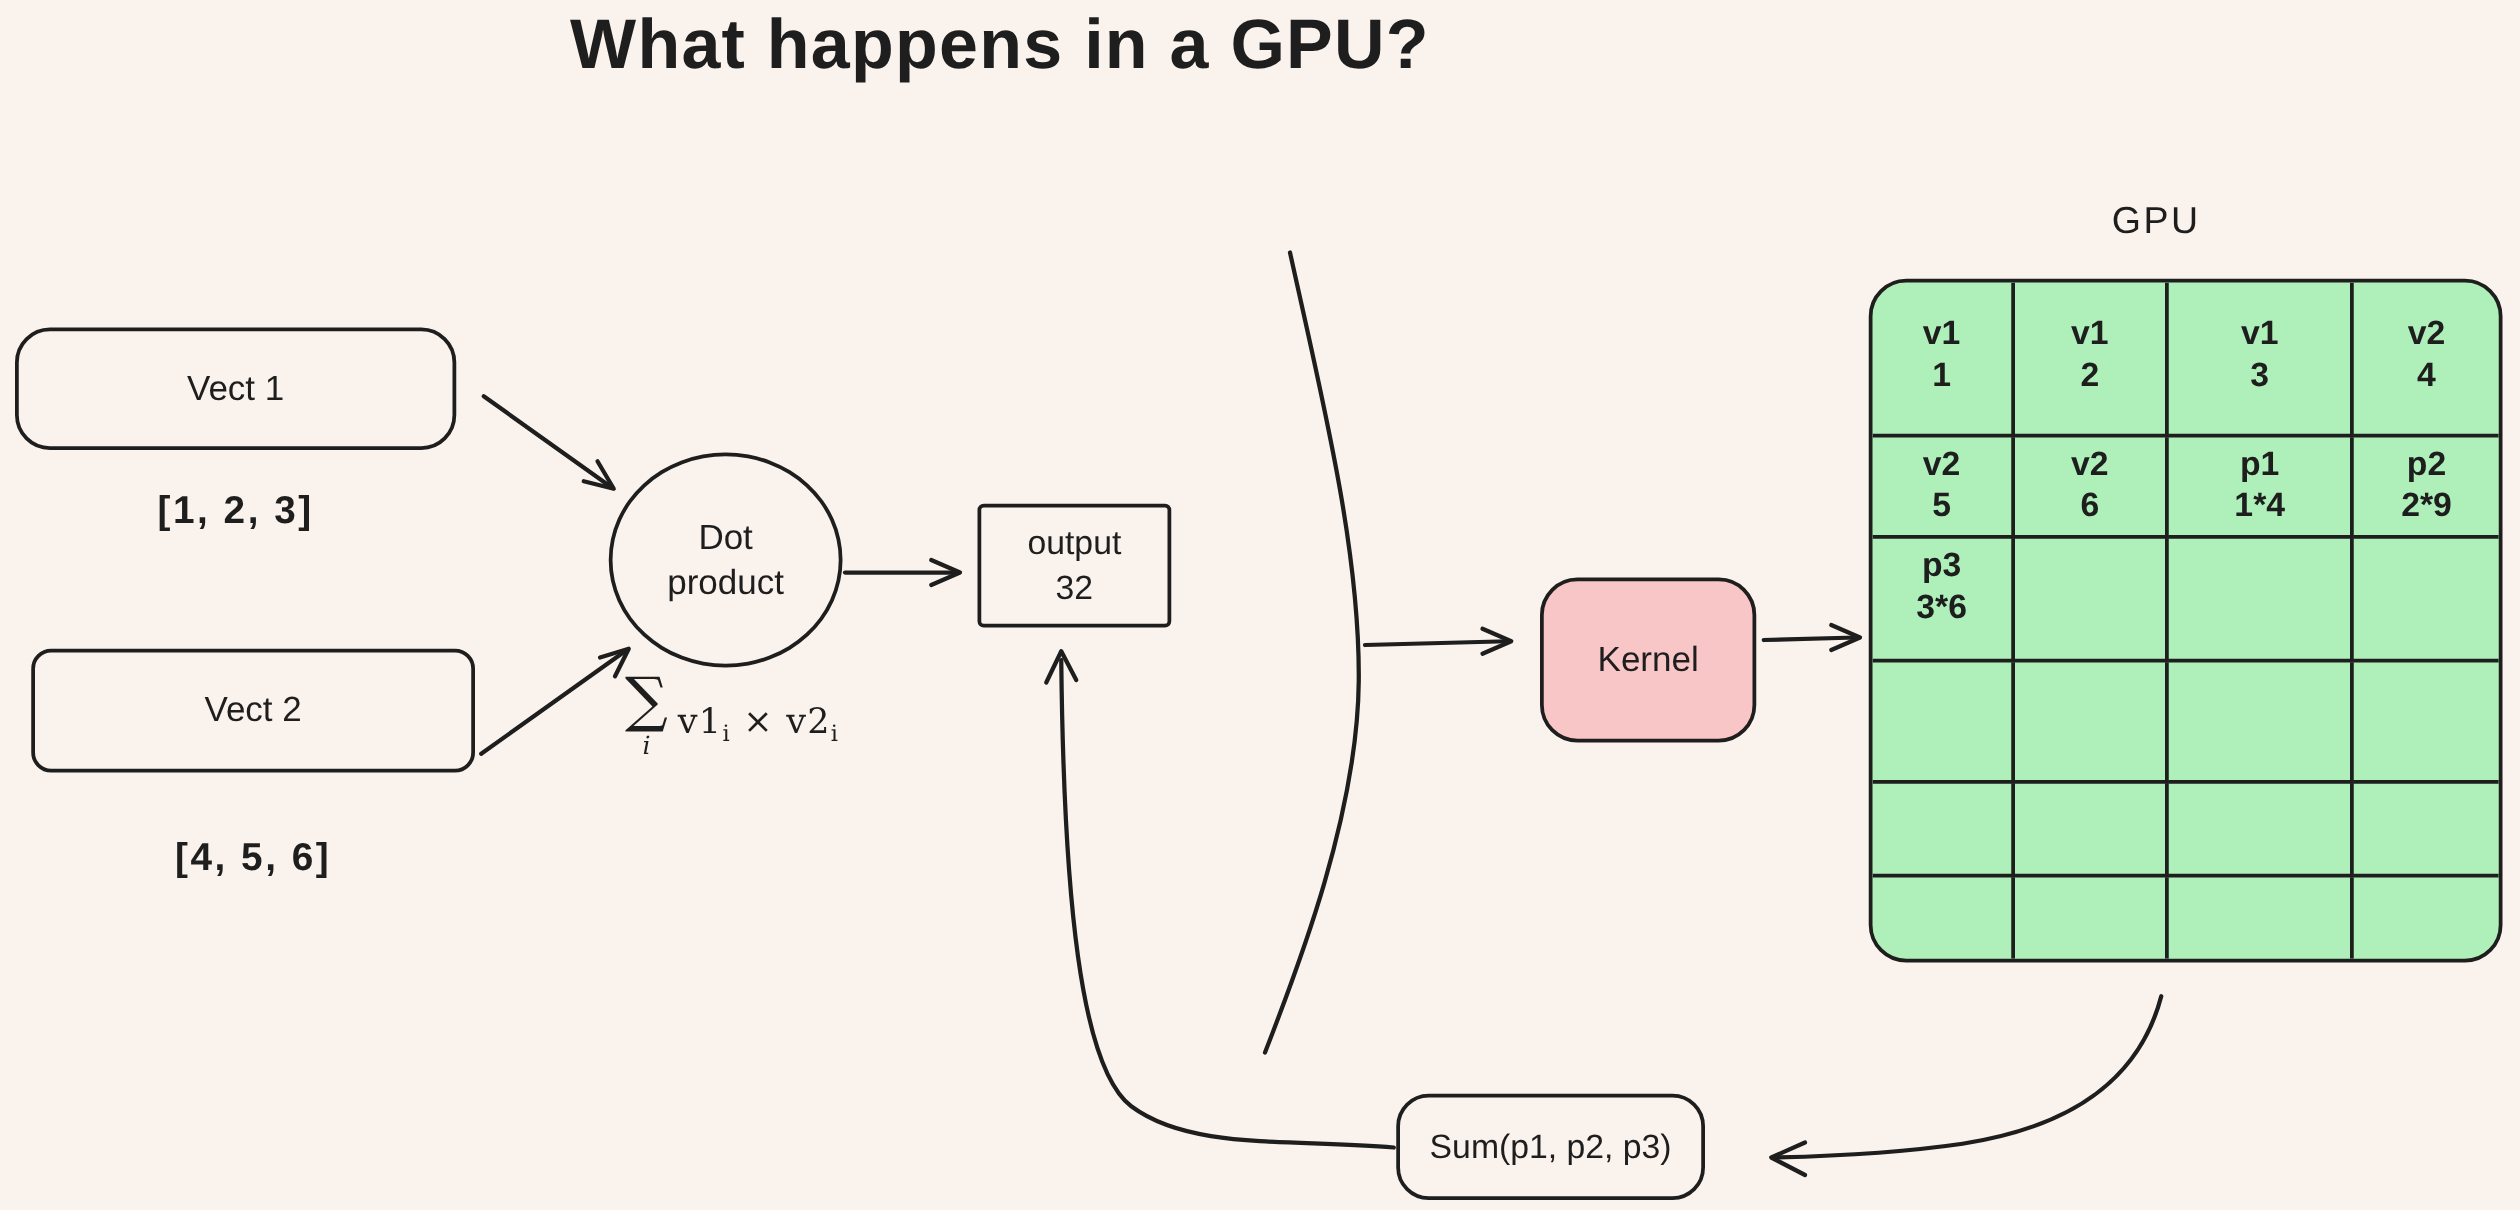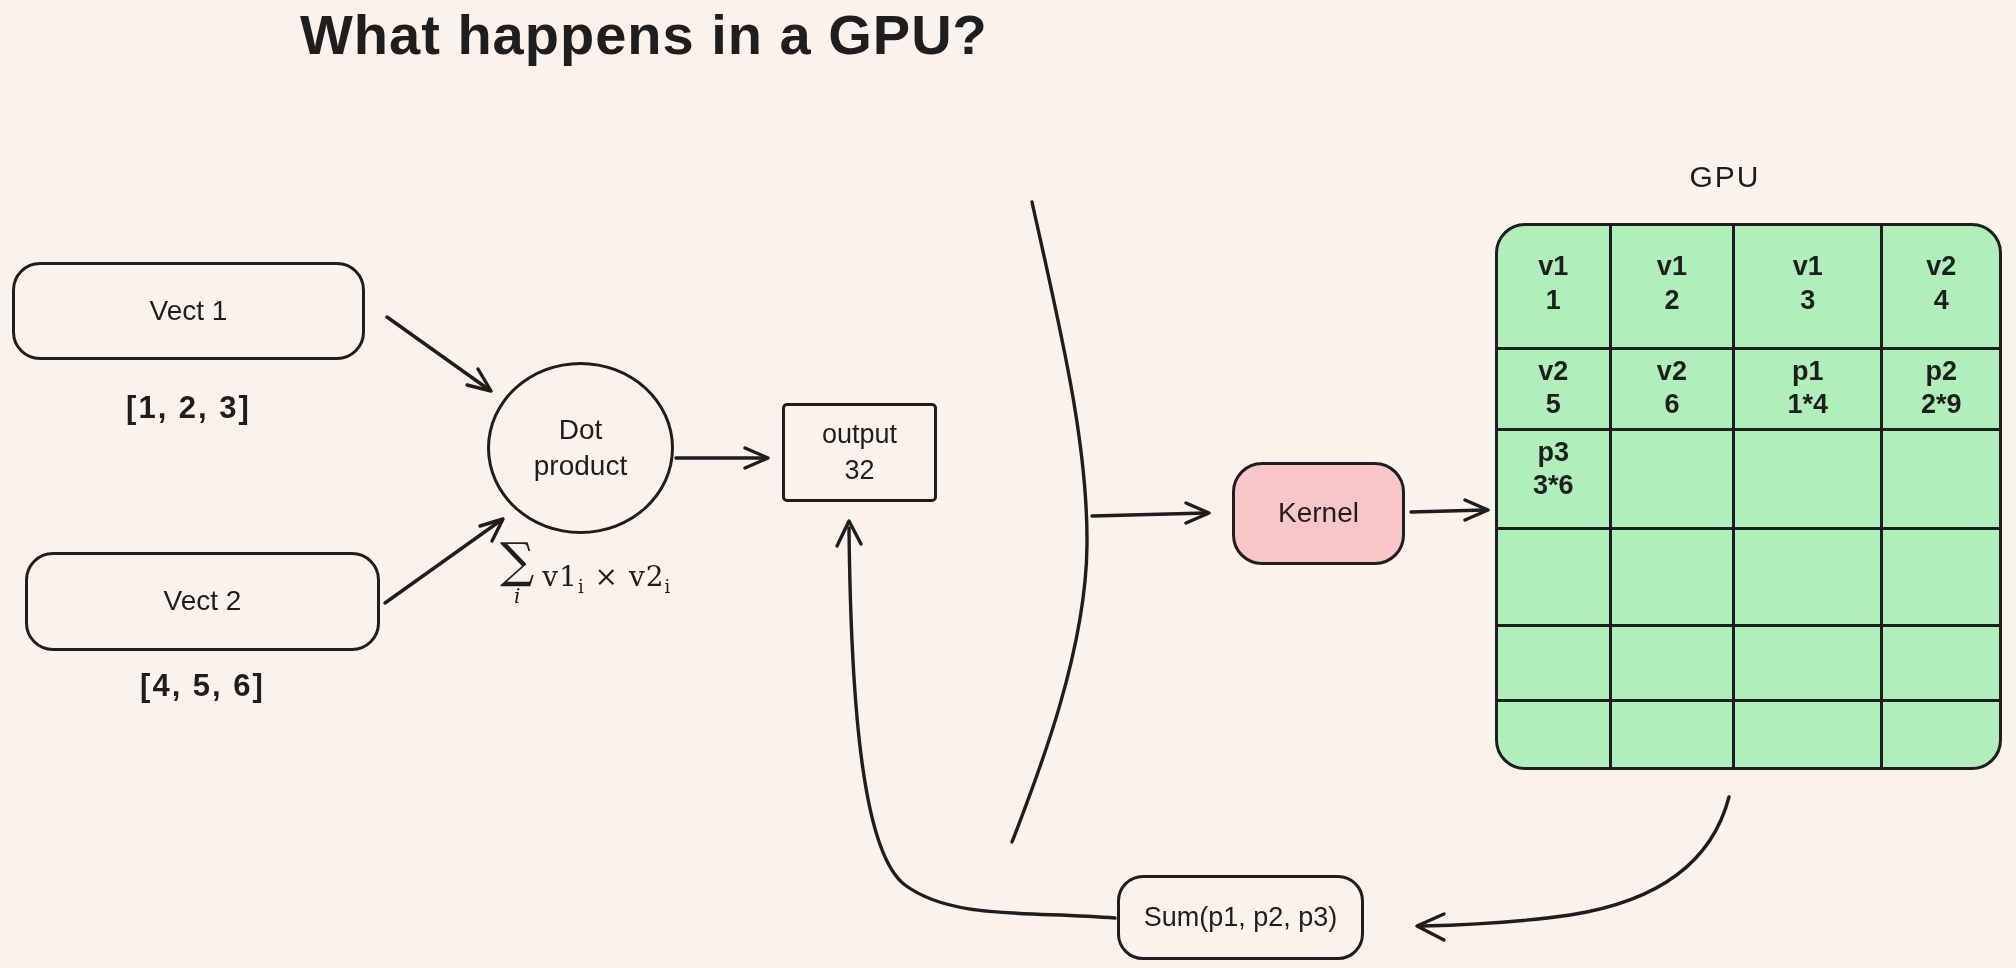--- a/index.html
+++ b/index.html
@@ -7,39 +7,40 @@
     position:relative;
     width:2016px;height:968px;
     background:#faf2ec;
     font-family:"Liberation Sans", sans-serif;
     color:#1e1e1e;
     overflow:hidden;
   }
   .abs{position:absolute;}
   .title{
     left:300px;top:2px;width:1000px;
+    text-align:center;
     font-size:56px;font-weight:600;letter-spacing:1px;
   }
   .node{
     border:3.5px solid #1e1e1e;
     display:flex;flex-direction:column;
     align-items:center;justify-content:center;
     font-size:28px;line-height:1.3;
     background:transparent;
     box-sizing:border-box;
     text-align:center;
   }
   .vect1{left:12px;top:262px;width:353px;height:98px;border-radius:28px;justify-content:center;}
-  .vect2{left:25px;top:552px;width:355px;height:99px;border-radius:28px;}
+  .vect2{left:25px;top:519px;width:355px;height:99px;border-radius:16px;}
   .vec-val{font-size:31px;font-weight:600;letter-spacing:2px;text-align:center;margin-top:13px;}
   .vect1-val{left:12px;top:377px;width:353px;}
   .vect2-val{left:25px;top:655px;width:355px;}
   .dot-circle{left:487px;top:362px;width:187px;height:172px;border-radius:50%;}
   .output-box{left:782px;top:403px;width:155px;height:99px;border-radius:5px;font-size:27px;}
-  .kernel-box{left:1232px;top:462px;width:173px;height:103px;border-radius:30px;}
+  .kernel-box{left:1232px;top:462px;width:173px;height:132px;border-radius:30px;}
   .sum-box{left:1117px;top:875px;width:247px;height:85px;border-radius:26px;font-size:27px;}
   .gpu-label{left:1600px;top:160px;width:250px;text-align:center;font-size:30px;font-weight:400;letter-spacing:2px;}
   .gpu-grid{
     left:1495px;top:223px;width:507px;height:547px;
     border:3.5px solid #1e1e1e;border-radius:30px;
     box-sizing:border-box;overflow:hidden;
     display:grid;
     grid-template-columns:115fr 125fr 150fr 117fr;
     grid-template-rows:125fr 82fr 100fr 98fr 76fr 66fr;
   }

